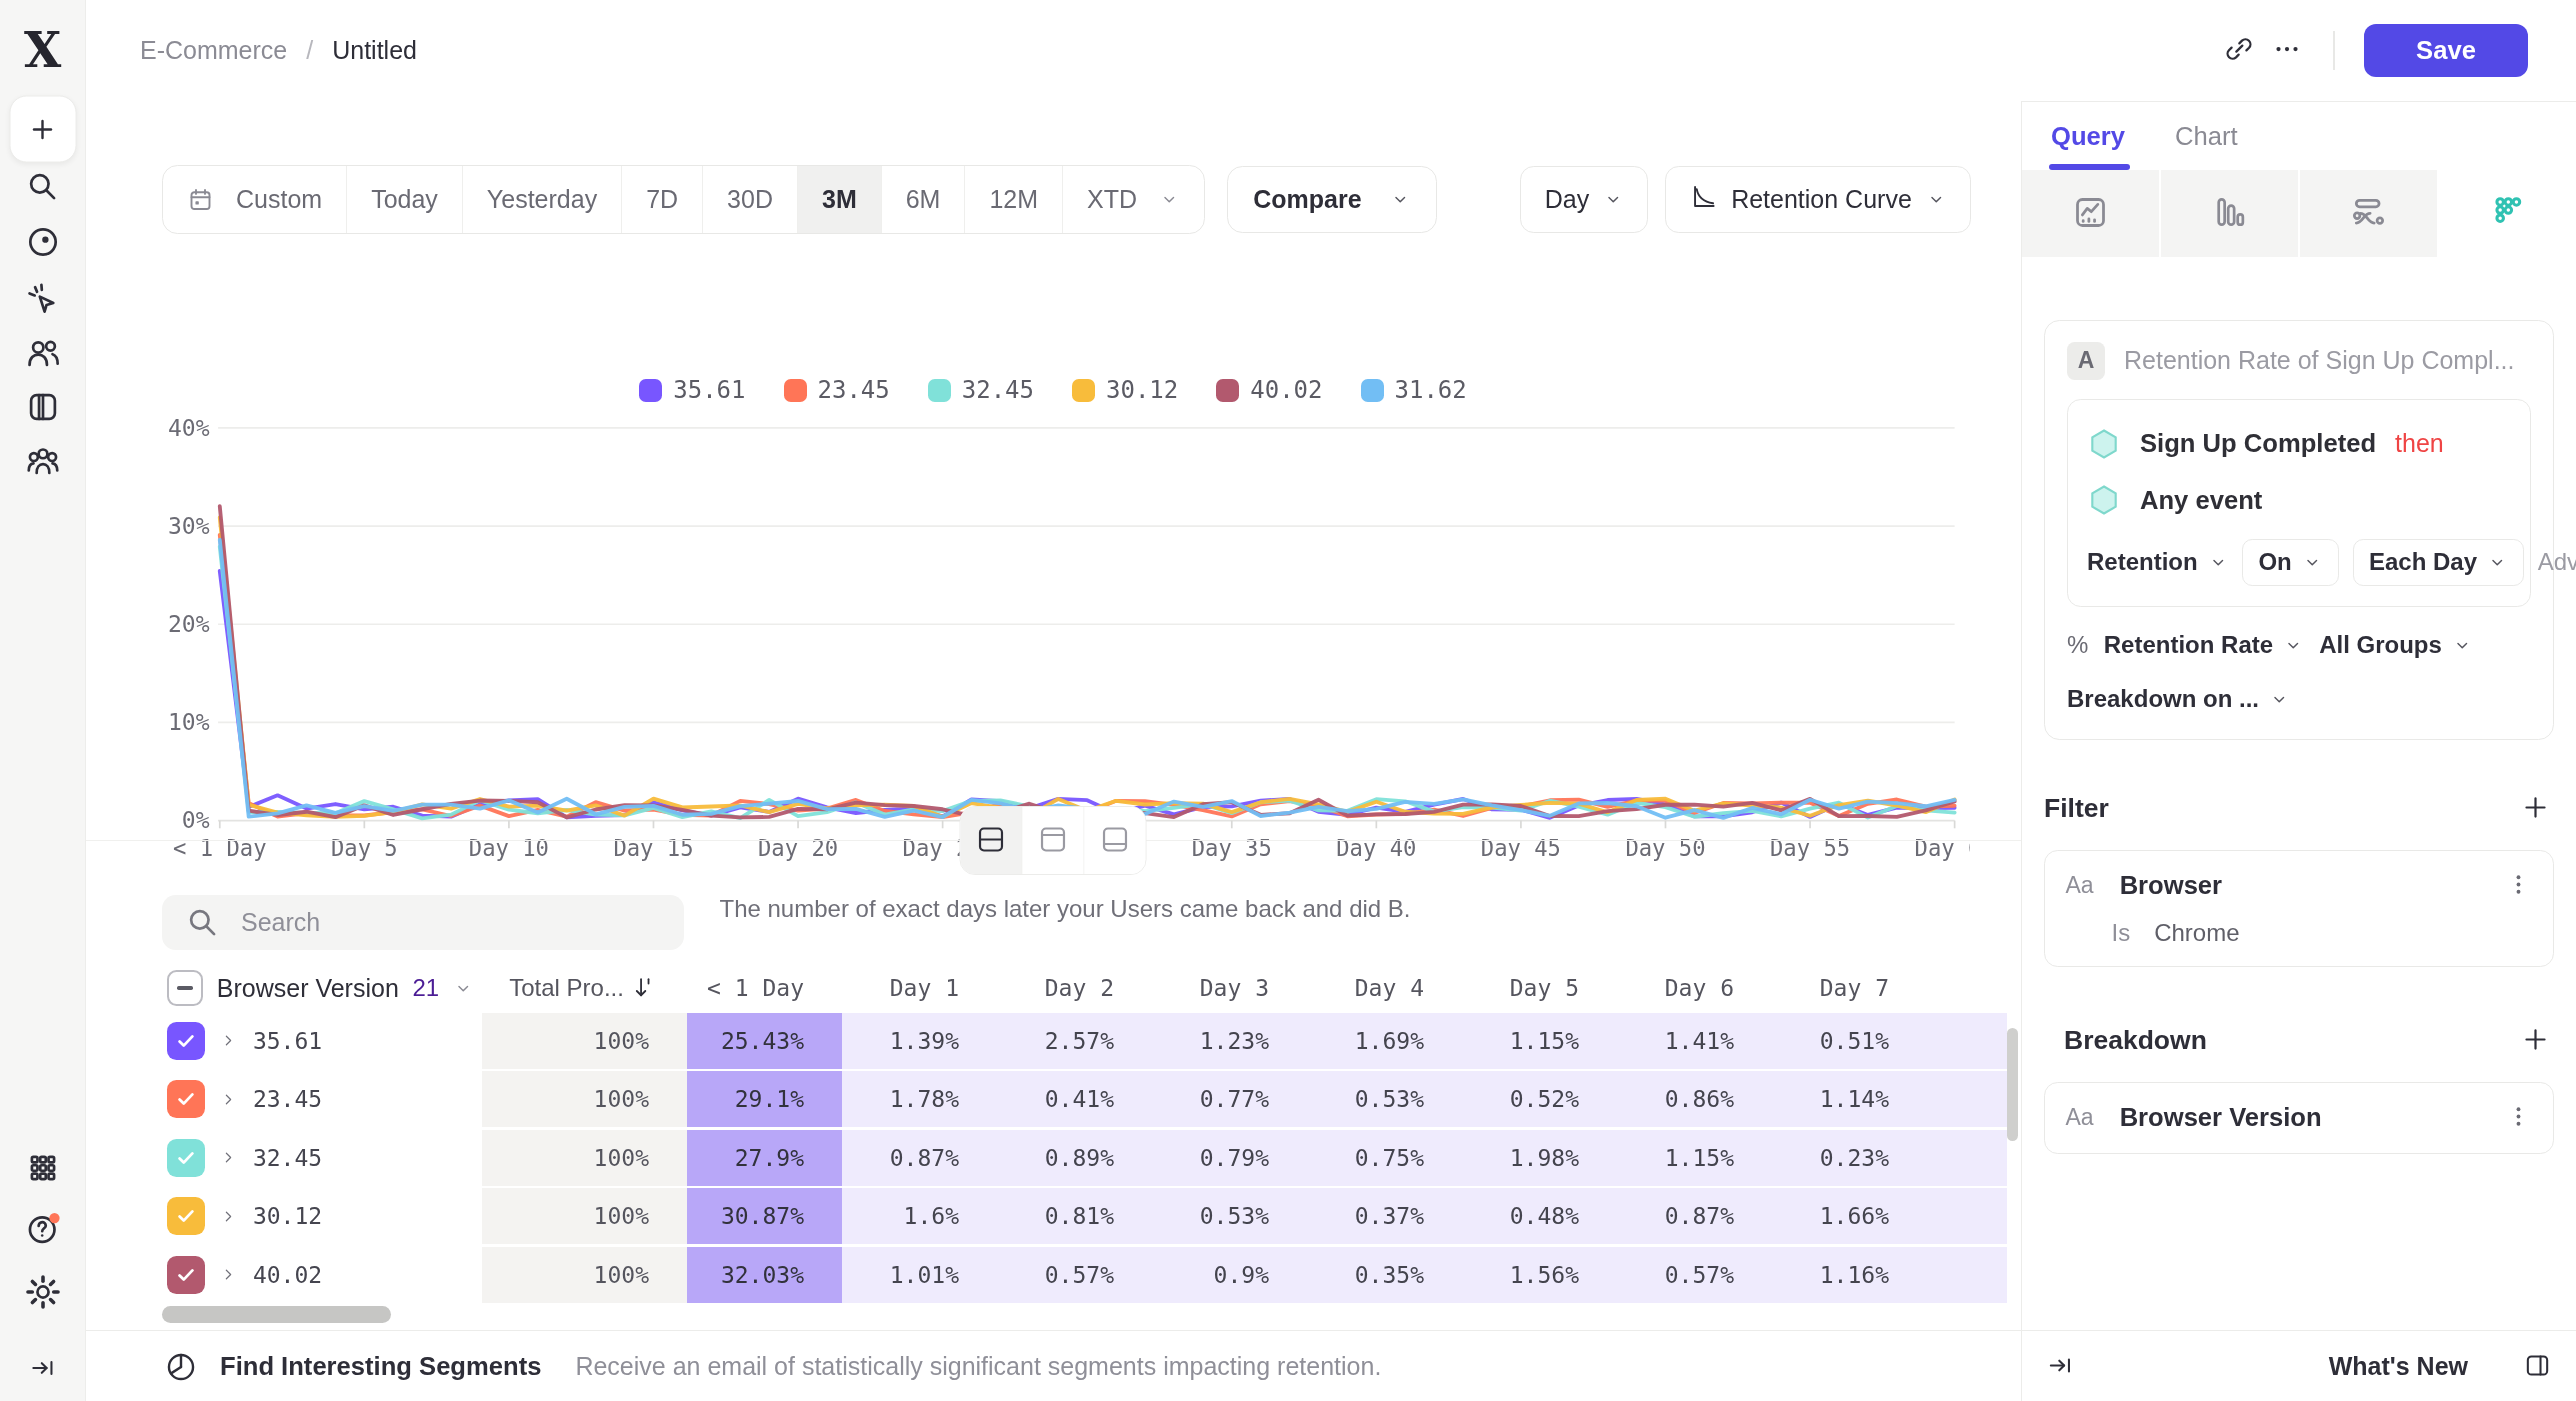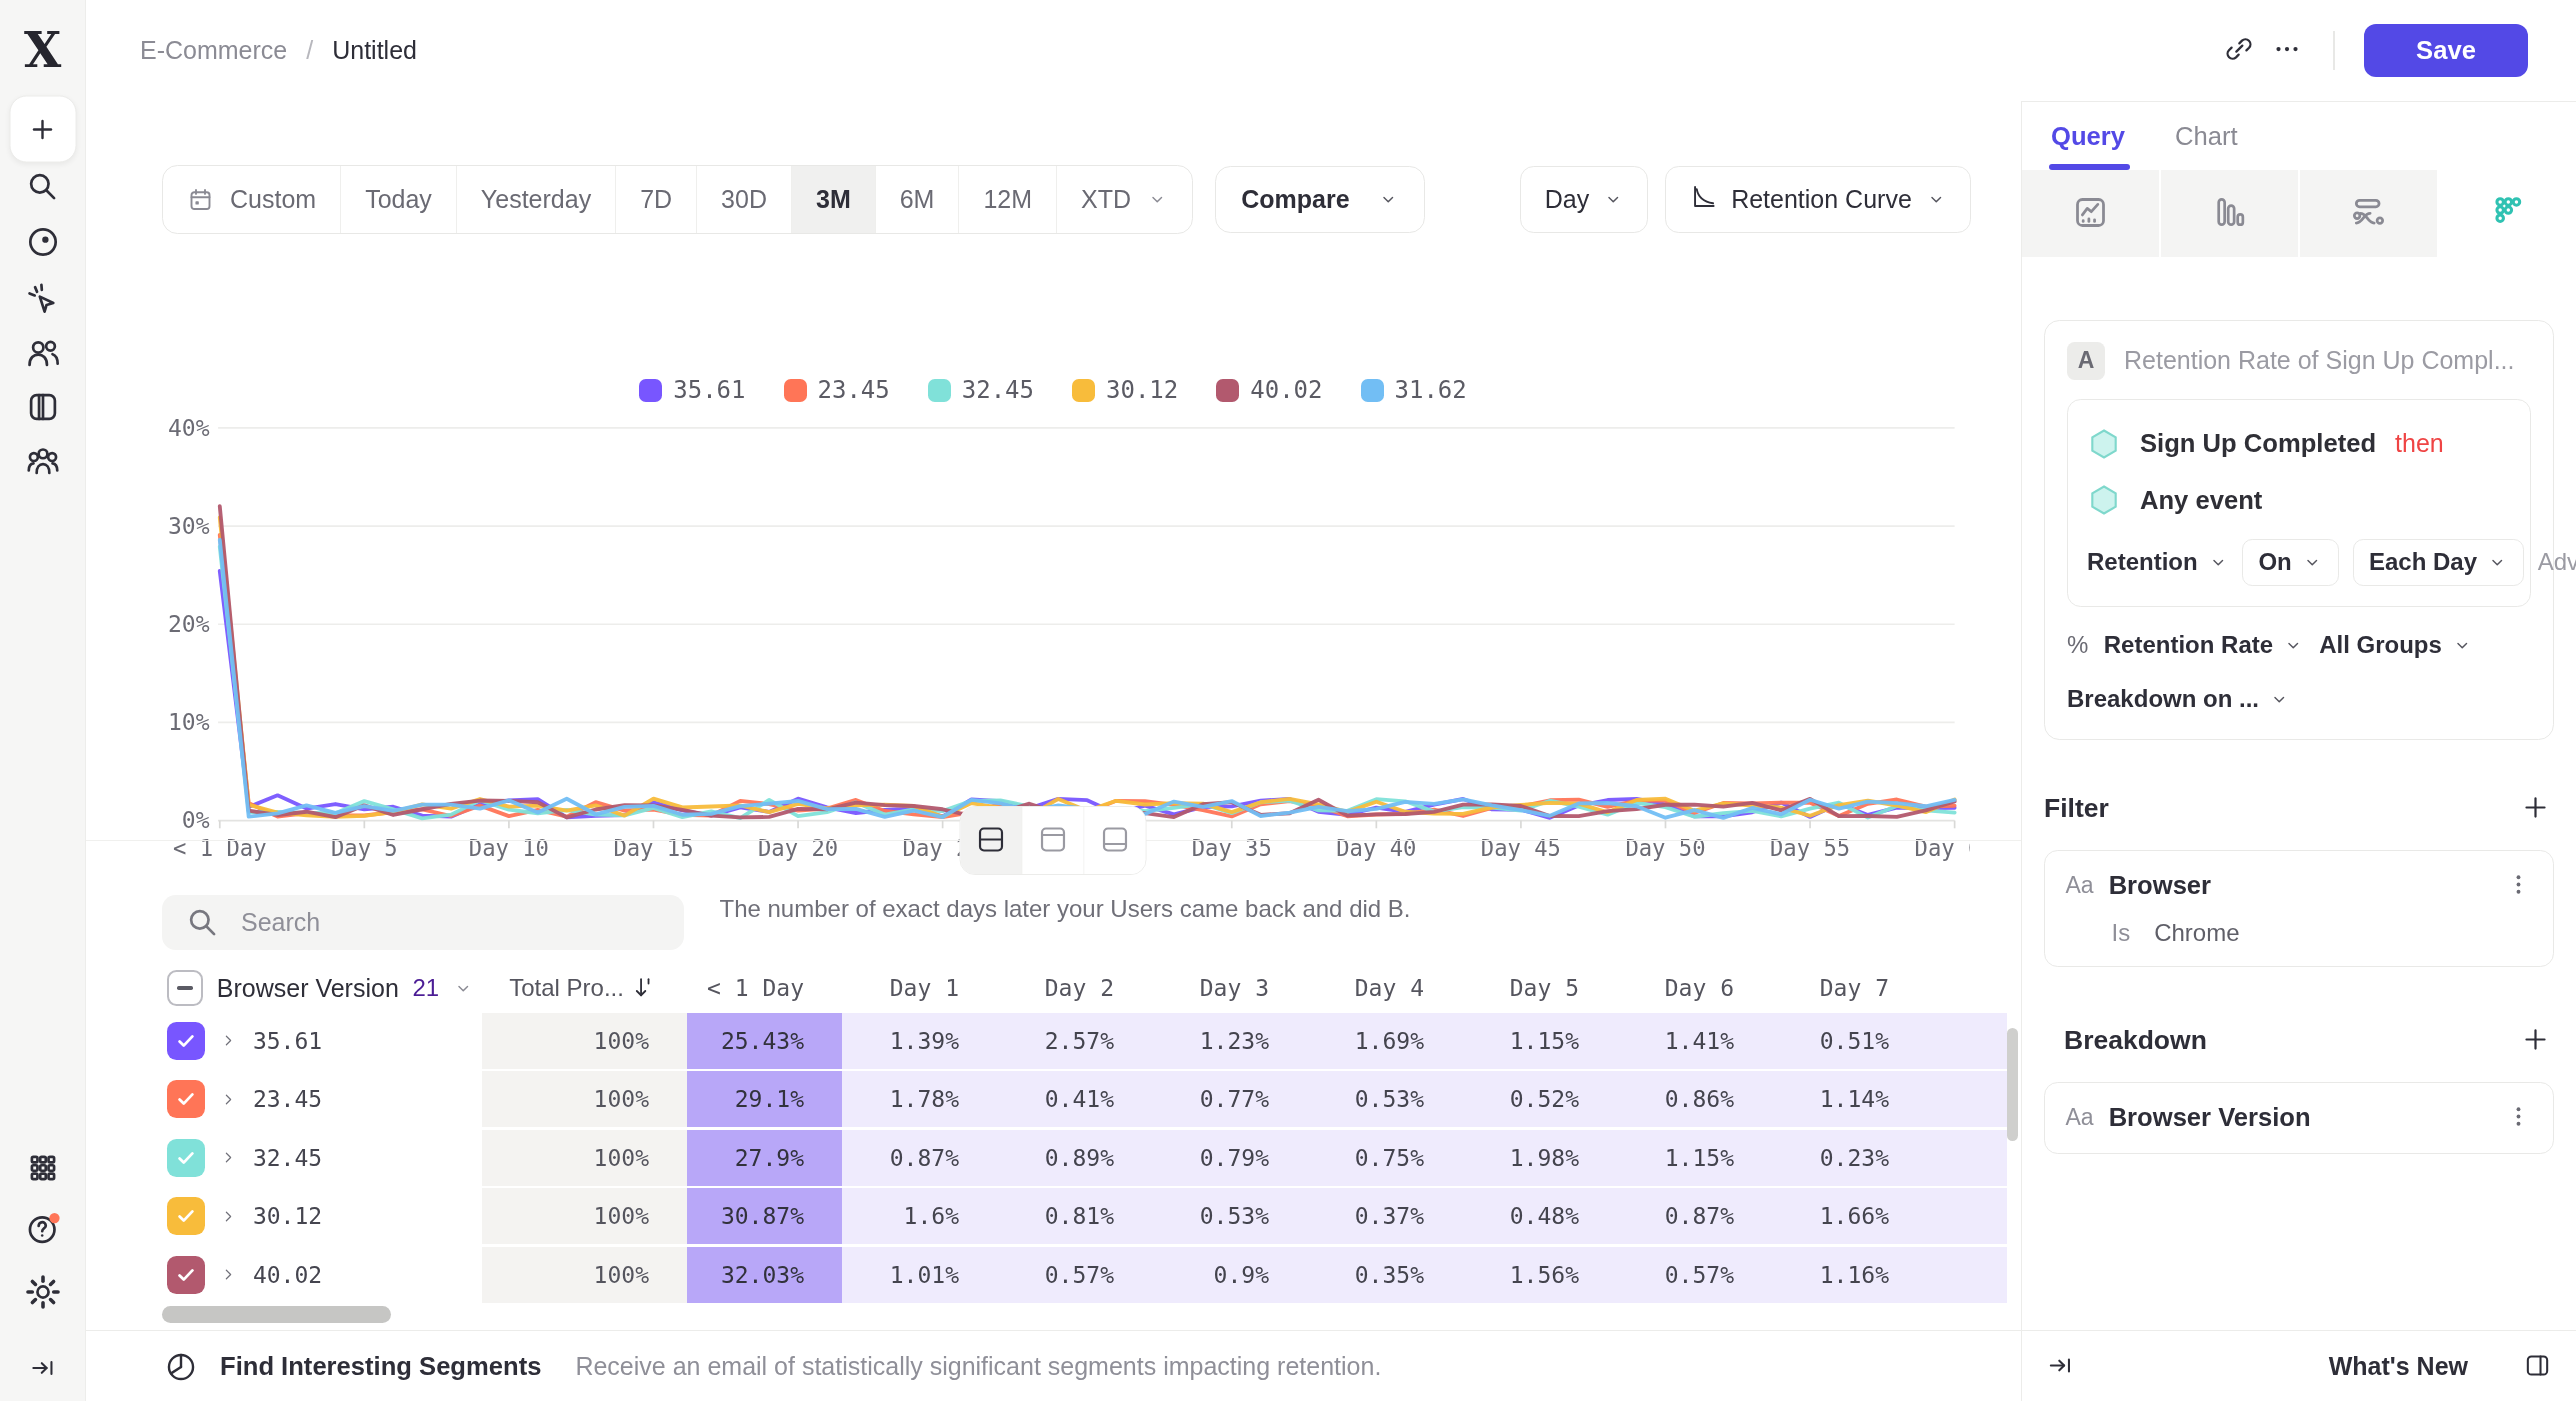--- a/index.html
+++ b/index.html
@@ -23,21 +23,21 @@
   .top-actions{margin-left:auto;display:flex;align-items:center;margin-right:48px;}
   .icon-btn{width:48px;height:48px;display:flex;align-items:center;justify-content:center;border-radius:10.2px;color:#2e2e38;}
   .top-divider{width:1.7px;height:39px;background:#e8e8e6;margin:0 29px 0 22px;}
   .save-btn{min-width:164px;height:53px;background:#5349e6;color:#fff;font-size:25.6px;font-weight:700;border:none;border-radius:12px;display:flex;align-items:center;justify-content:center;padding:0 34px;cursor:pointer;}
 
   
   .main{position:absolute;left:85px;top:101px;width:1936px;height:1229px;background:#fff;overflow:hidden;}
 
   .toolbar{position:absolute;left:0;right:0;top:65px;height:67px;display:flex;align-items:center;padding:0 50px 0 77px;box-sizing:border-box;}
   .range-group{display:flex;align-items:stretch;height:67px;border:1.7px solid #e8e8e6;border-radius:15.4px;overflow:hidden;background:#fff;}
-  .range-item{display:flex;align-items:center;gap:16px;padding:0 24px;font-size:25px;color:#6a6a73;border-right:1.7px solid #efefed;cursor:pointer;white-space:nowrap;}
+  .range-item{display:flex;align-items:center;gap:22px;padding:0 24px;font-size:25px;color:#6a6a73;border-right:1.7px solid #efefed;cursor:pointer;white-space:nowrap;}
   .range-item:last-child{border-right:none;}
   .range-item.active{background:#f0f0ef;color:#2e2e38;font-weight:700;}
   .compare-btn{display:flex;align-items:center;gap:28px;height:67px;border:1.7px solid #e8e8e6;border-radius:15.4px;background:#fff;padding:0 25.6px;margin-left:22px;font-size:25px;color:#2e2e38;font-weight:600;cursor:pointer;box-sizing:border-box;}
   .toolbar-right{margin-left:auto;display:flex;align-items:center;gap:17px;}
   .drop-btn{display:flex;align-items:center;gap:13.7px;height:67px;border:1.7px solid #e8e8e6;border-radius:13.7px;background:#fff;padding:0 24px;font-size:25px;color:#2e2e38;cursor:pointer;box-sizing:border-box;}
   .chev{color:#55555e;display:flex;}
 
   .legend{position:absolute;left:0;right:0;top:275px;display:flex;justify-content:center;gap:38px;}
   .legend-item{display:flex;align-items:center;gap:11px;font-size:24px;color:#5b5b64;}
   .legend-swatch{width:23px;height:23px;border-radius:6.8px;}
@@ -107,21 +107,21 @@
   .ctrl-pill{display:flex;align-items:center;gap:10.2px;font-size:24px;font-weight:600;color:#2e2e38;border:1.7px solid #e9e9e7;border-radius:10.2px;padding:8.5px 15.4px;cursor:pointer;white-space:nowrap;}
   .ctrl-muted{display:flex;align-items:center;gap:8.5px;font-size:24px;color:#9b9ba3;cursor:pointer;white-space:nowrap;}
   .measure-row{display:flex;align-items:center;gap:15.4px;margin-top:24px;font-size:24px;}
   .pct-ic{color:#6a6a73;font-size:24px;}
   .measure-row b,.bd-row b{font-weight:600;color:#2e2e38;}
   .bd-row{display:flex;align-items:center;gap:12px;margin-top:25.6px;font-size:24px;}
   .sec-head{display:flex;align-items:center;justify-content:space-between;margin-top:50px;}
   .sec-title{font-size:26.5px;font-weight:700;color:#2e2e38;}
   .plus-btn{width:38px;height:38px;display:flex;align-items:center;justify-content:center;color:#2e2e38;cursor:pointer;}
   .prop-card{margin-top:22px;border:1.7px solid #e9e9e7;border-radius:13.7px;padding:19px 20.5px;box-sizing:border-box;}
-  .prop-row{display:flex;align-items:center;gap:15px;}
+  .prop-row{display:flex;align-items:center;gap:26px;}
   .type-badge{font-size:23px;color:#8f8f98;}
   .prop-name{font-size:25.6px;font-weight:600;color:#2e2e38;}
   .kebab{margin-left:auto;color:#6a6a73;cursor:pointer;display:flex;}
   .prop-sub{display:flex;align-items:center;gap:24px;margin-top:17px;padding-left:46px;font-size:24px;}
   .op{color:#8f8f98;}
   .opval{color:#5f5f68;}
   .panel-footer{position:absolute;left:2021px;top:1330px;width:555px;height:72px;border-left:1.7px solid #ececea;border-top:1.7px solid #ececea;box-sizing:border-box;background:#fff;display:flex;align-items:center;padding:0 24px;}
   .pf-right{margin-left:auto;display:flex;align-items:center;gap:55px;}
   .pf-text{font-size:25px;font-weight:600;color:#2e2e38;}
   .pf-icon{color:#2e2e38;display:flex;cursor:pointer;}

